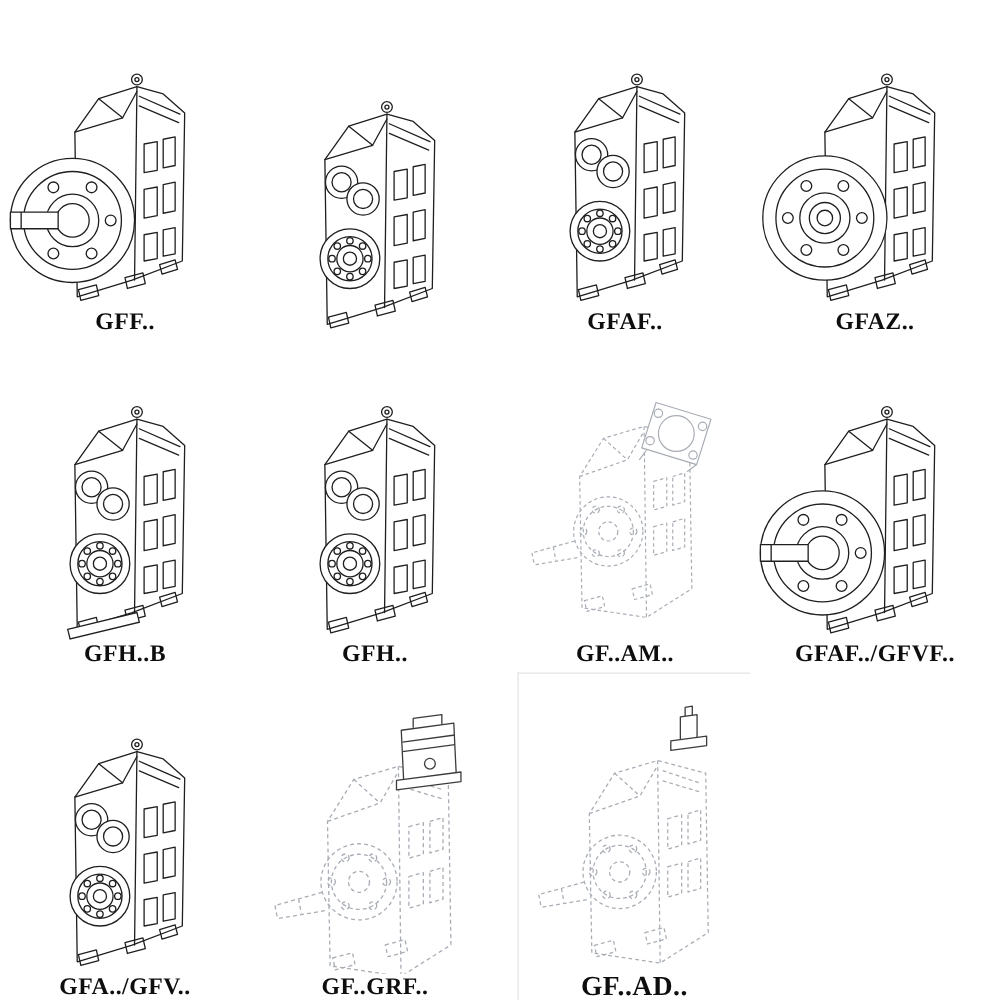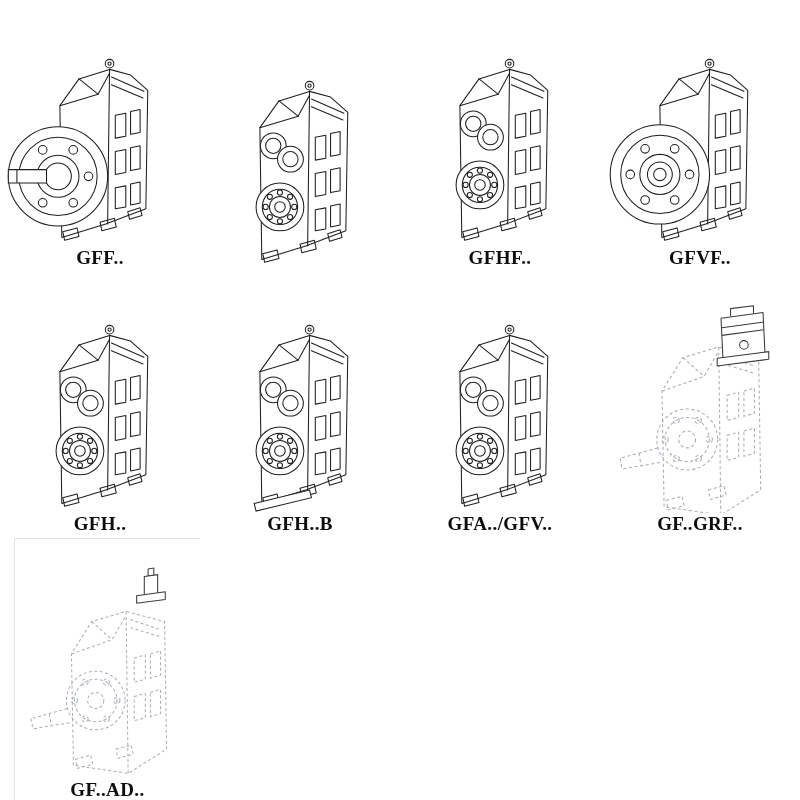--- a/index.html
+++ b/index.html
@@ -206,46 +206,58 @@
   <figure class="cell">
     <svg class="art" viewBox="0 0 200 222">
         <use href="#v-bore"></use>
       </svg>
   </figure>
 
   <figure class="cell">
     <svg class="art" viewBox="0 0 200 222">
         <use href="#v-bore"></use>
       </svg>
-    <figcaption class="lbl">GFHF..</figcaption>
+    <figcaption class="lbl">GFAF..</figcaption>
   </figure>
 
   <figure class="cell">
     <svg class="art" viewBox="0 0 200 222">
         <use href="#v-flange-hollow"></use>
       </svg>
-    <figcaption class="lbl">GFVF..</figcaption>
+    <figcaption class="lbl">GFAZ..</figcaption>
+  </figure>
+
+  <figure class="cell">
+    <svg class="art" viewBox="0 0 200 222">
+        <use href="#v-bore-b"></use>
+      </svg>
+    <figcaption class="lbl">GFH..B</figcaption>
   </figure>
 
   <figure class="cell">
     <svg class="art" viewBox="0 0 200 222">
         <use href="#v-bore"></use>
       </svg>
     <figcaption class="lbl">GFH..</figcaption>
   </figure>
 
   <figure class="cell">
     <svg class="art" viewBox="0 0 200 222">
-        <use href="#v-bore-b"></use>
-      </svg>
-    <figcaption class="lbl">GFH..B</figcaption>
-  </figure>
-
-
-
+        <use href="#v-am"></use>
+      </svg>
+    <figcaption class="lbl">GF..AM..</figcaption>
+  </figure>
+
+
+  <figure class="cell">
+    <svg class="art" viewBox="0 0 200 222">
+        <use href="#v-flange-shaft"></use>
+      </svg>
+    <figcaption class="lbl">GFAF../GFVF..</figcaption>
+  </figure>
 
   <figure class="cell">
     <svg class="art" viewBox="0 0 200 222">
         <use href="#v-bore"></use>
       </svg>
     <figcaption class="lbl">GFA../GFV..</figcaption>
   </figure>
 
   <figure class="cell">
     <svg class="art" viewBox="0 0 200 222">

